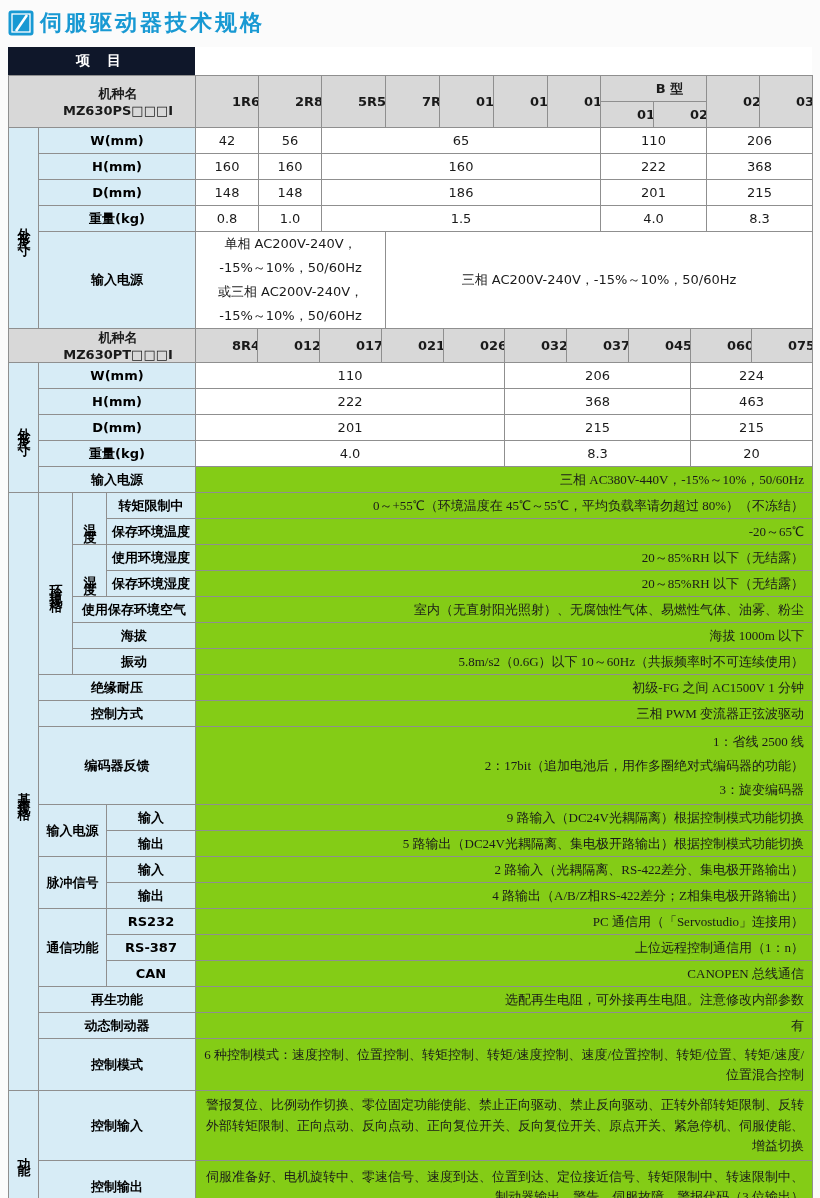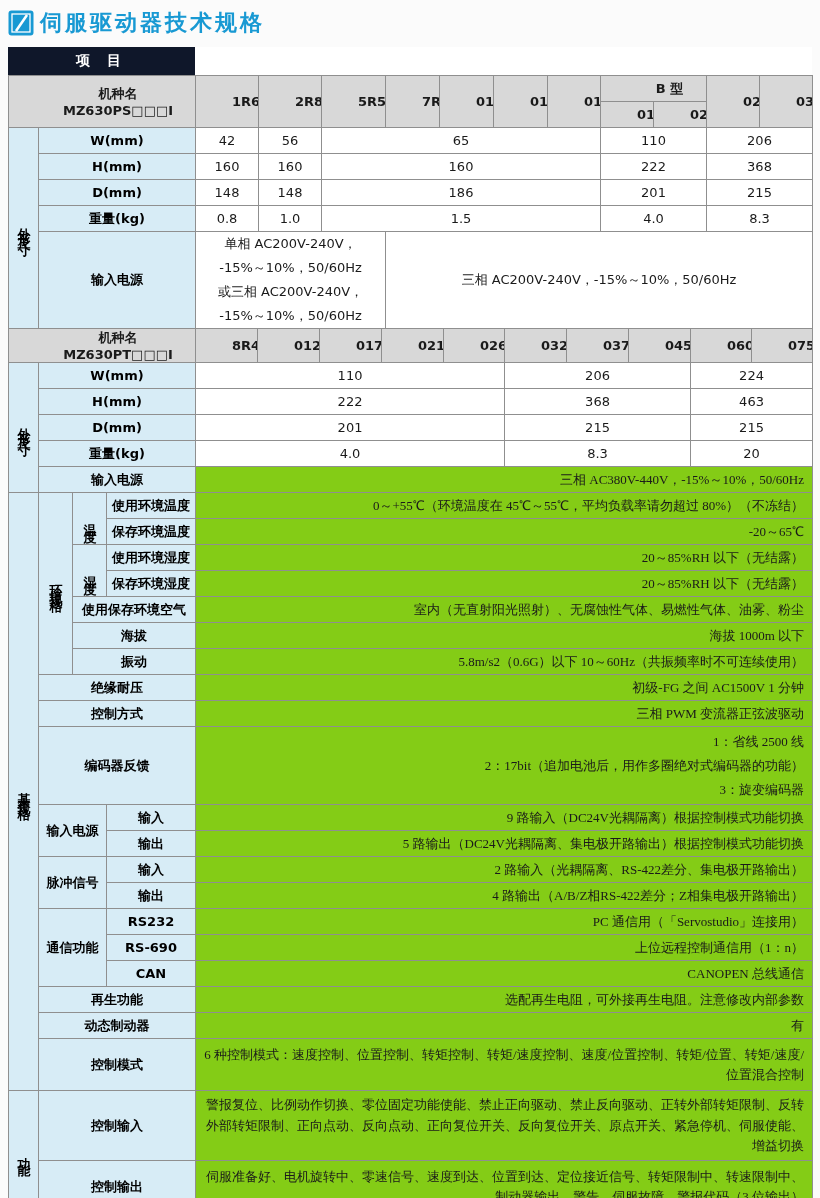--- a/index.html
+++ b/index.html
@@ -200,21 +200,21 @@
         <col style="width:34px">
         <col style="width:34px">
         <col style="width:89px">
         <col style="width:617px">
     </colgroup>
     <tbody>
         <tr class="h26">
       <td class="vstrip" rowspan="20">基本规格</td>
       <td class="vstrip" rowspan="7">环境规格</td>
       <td class="vstrip" rowspan="2">温度</td>
-      <td class="lab small-pad">使用环境温度</td>
+      <td class="lab small-pad">转矩限制中</td>
       <td class="txt">0～+55℃（环境温度在 45℃～55℃，平均负载率请勿超过 80%）（不冻结）</td>
     </tr>
     <tr class="h26">
       <td class="lab small-pad">保存环境温度</td>
       <td class="txt">-20～65℃</td>
     </tr>
     <tr class="h26">
       <td class="vstrip" rowspan="2">湿度</td>
       <td class="lab small-pad">使用环境湿度</td>
       <td class="txt">20～85%RH 以下（无结露）</td>
@@ -266,21 +266,21 @@
     <tr class="h26">
       <td class="lab">输出</td>
       <td class="txt">4 路输出（A/B/Z相RS-422差分；Z相集电极开路输出）</td>
     </tr>
     <tr class="h26">
       <td class="lab" colspan="2" rowspan="3">通信功能</td>
       <td class="lab">RS232</td>
       <td class="txt">PC 通信用（「Servostudio」连接用）</td>
     </tr>
     <tr class="h26">
-      <td class="lab">RS-690</td>
+      <td class="lab">RS-387</td>
       <td class="txt">上位远程控制通信用（1：n）</td>
     </tr>
     <tr class="h26">
       <td class="lab">CAN</td>
       <td class="txt">CANOPEN 总线通信</td>
     </tr>
     <tr class="h26">
       <td class="lab" colspan="3">再生功能</td>
       <td class="txt">选配再生电阻，可外接再生电阻。注意修改内部参数</td>
     </tr>

